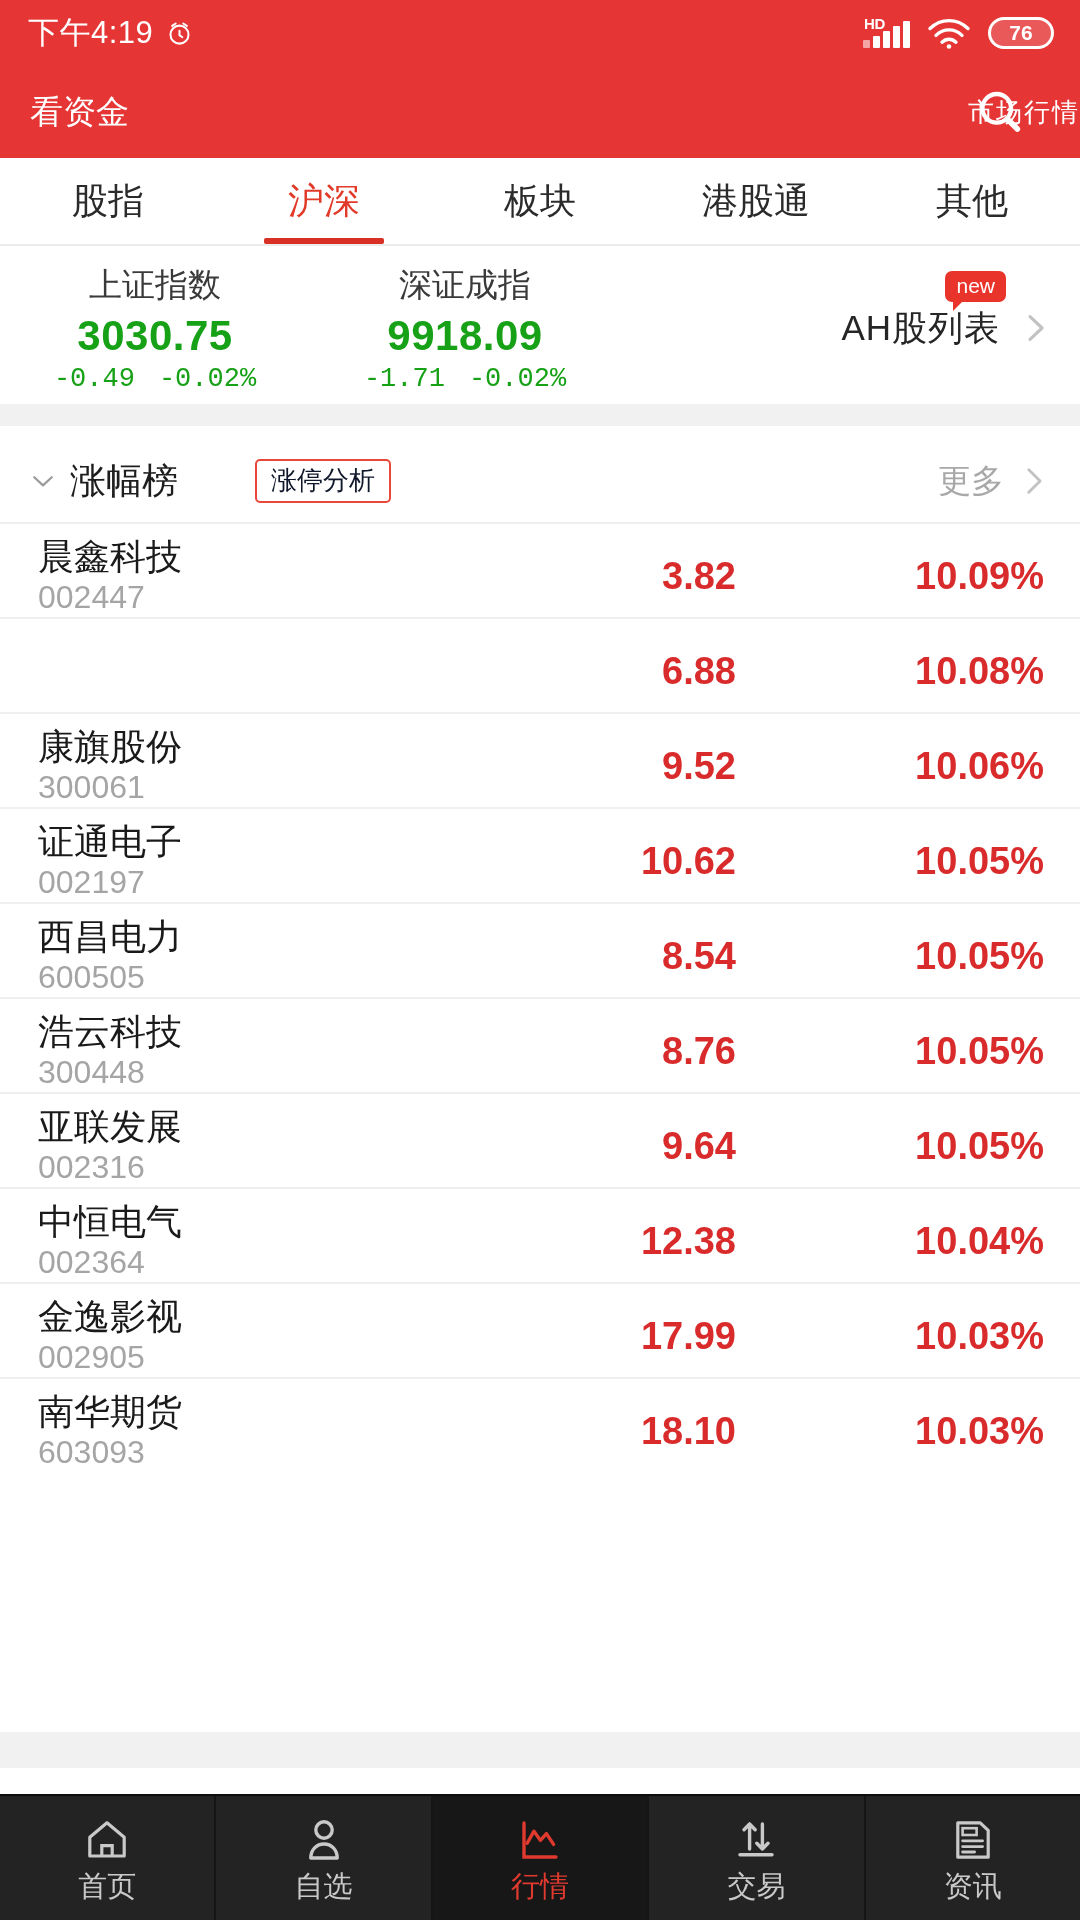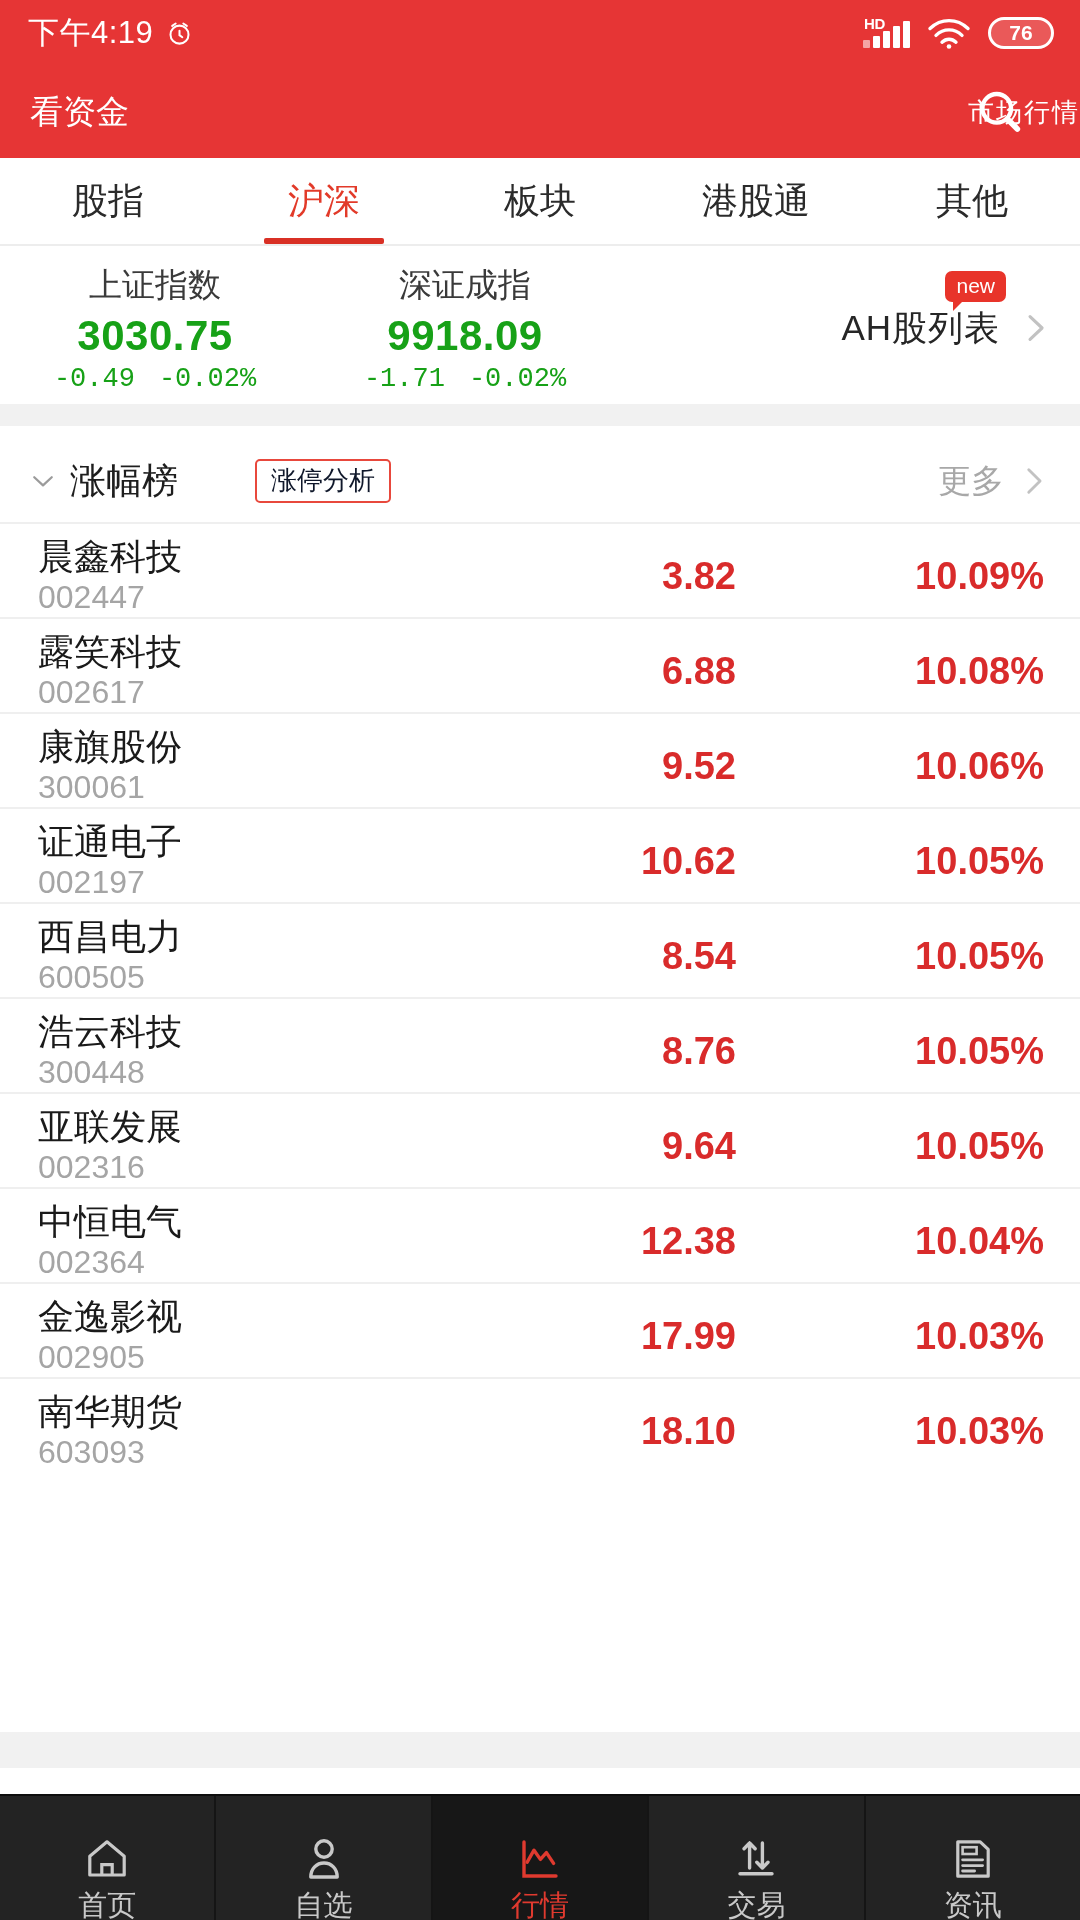--- a/index.html
+++ b/index.html
@@ -131,21 +131,21 @@
 
   .bottom-gap { flex:0 0 36px; background:#F1F1F1; }
   .bottom-gap2 { flex:0 0 26px; background:#fff; }
 
   
   .navbar {
     flex:0 0 126px; background:#232323; display:flex; align-items:stretch;
     border-top:2px solid #0D0D0D;
   }
   .navitem {
-    flex:1; display:flex; flex-direction:column; align-items:center; justify-content:flex-end;
+    flex:1; display:flex; flex-direction:column; align-items:center; justify-content:center;
     gap:8px; color:#C9C9C9; border-right:2px solid #151515;
   }
   .navitem:last-child { border-right:none; }
   .navitem.active { background:#171717; color:#E03A2F; }
   .nav-ico { width:48px; height:48px; display:block; }
   .nav-label { font-size:29px; line-height:1; }
 </style>
 </head>
 <body>
 
@@ -245,24 +245,20 @@
   <div class="stocklist">
     <div class="srow">
       <div class="s-names">
         <span class="s-name">晨鑫科技</span>
         <span class="s-code">002447</span>
       </div>
       <div class="s-price">3.82</div>
       <div class="s-pct">10.09%</div>
     </div>
     <div class="srow">
-      <div class="s-names">
-        <span class="s-name">露笑科技</span>
-        <span class="s-code">002617</span>
-      </div>
       <div class="s-price">6.88</div>
       <div class="s-pct">10.08%</div>
     </div>
     <div class="srow">
       <div class="s-names">
         <span class="s-name">康旗股份</span>
         <span class="s-code">300061</span>
       </div>
       <div class="s-price">9.52</div>
       <div class="s-pct">10.06%</div>

